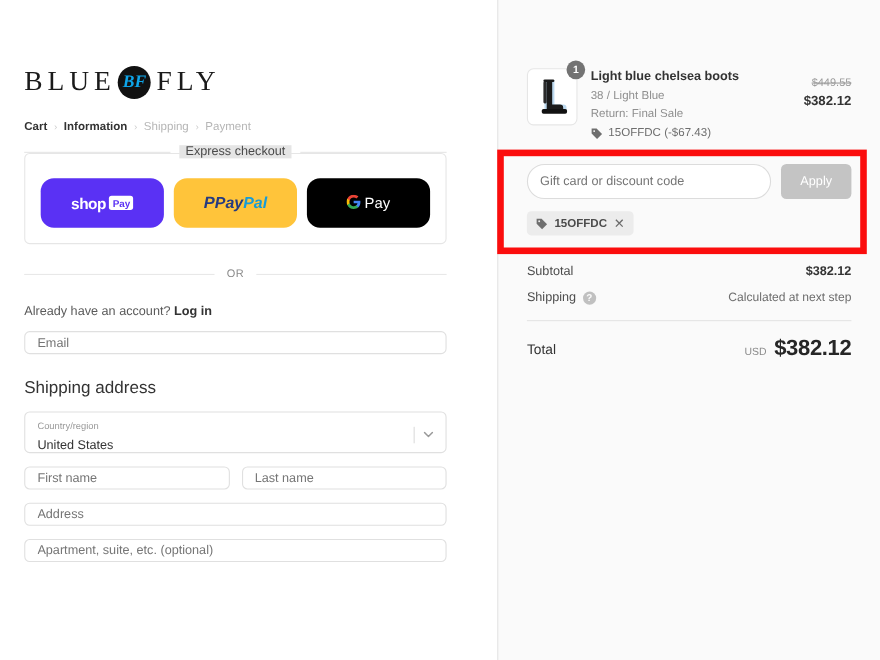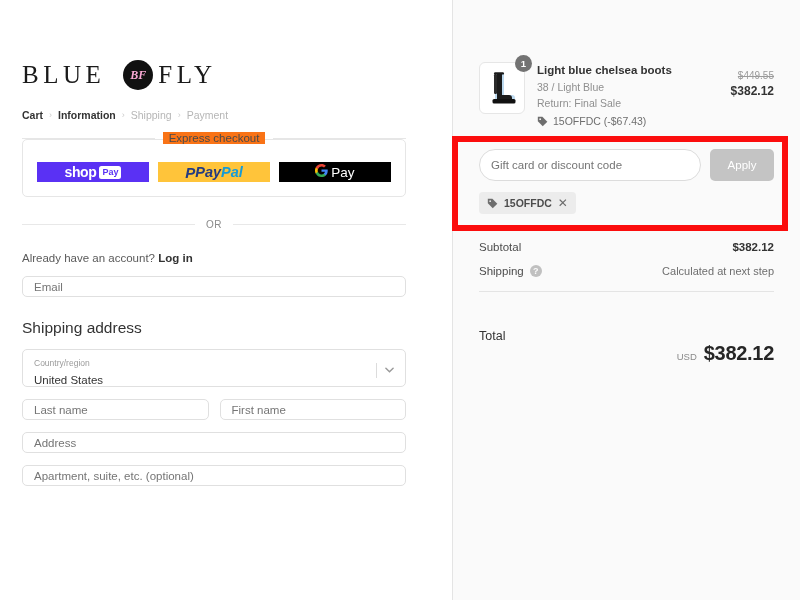--- a/index.html
+++ b/index.html
@@ -22,48 +22,48 @@
 
   
   .logo-row { display: flex; align-items: center; height: 34px; }
   .logo-text {
     font-family: "Liberation Serif", serif;
     font-size: 25px; letter-spacing: 4.5px;
     color: #1a1a1a; font-weight: 400;
   }
   .logo-badge {
     width: 30px; height: 30px; border-radius: 50%;
-    background: #111; color: #f9a8d4;
+    background: #111; color: #0ea5e9;
     display: inline-flex; align-items: center; justify-content: center;
     font-family: "Liberation Serif", serif;
-    font-size: 12px; font-weight: 700; font-style: italic;
-    margin: 0 5px 0 18px; letter-spacing: 0;
+    font-size: 16px; font-weight: 700; font-style: italic;
+    margin: 0 5px 0 2px; letter-spacing: 0;
   }
 
   
   .breadcrumb { display: flex; align-items: center; margin-top: 17px; font-size: 10.5px; }
   .crumb { font-weight: 700; color: #333333; }
   .crumb.muted { font-weight: 400; color: #b6b6b6; }
   .crumb-sep { color: #cccccc; margin: 0 6px; font-size: 9px; }
 
   
   .express-wrap { margin-top: 18px; position: relative; }
   .express-title-row {
     display: flex; align-items: center; gap: 8px;
     position: absolute; top: -7px; left: 0; right: 0;
   }
   .express-line { flex: 1; height: 1px; background: #e6e6e6; }
-  .express-title { font-size: 11.5px; color: #4a4a4a; background: #f97316; padding: 0 6px; }
+  .express-title { font-size: 11.5px; color: #4a4a4a; background: #e5e5e5; padding: 0 6px; }
   .express-box {
     border: 1px solid #e6e6e6; border-radius: 5px;
     padding: 22px 14px 14px 14px;
     display: flex; gap: 9px;
   }
   .pay-btn {
-    flex: 1; height: 20px; border-radius: 0;
+    flex: 1; height: 45px; border-radius: 12px;
     display: flex; align-items: center; justify-content: center;
     cursor: pointer; border: none;
   }
   .pay-shop { background: #5a31f4; }
   .pay-shop .sp-word {
     color: #fff; font-size: 14px; font-weight: 700; letter-spacing: -0.4px;
   }
   .pay-shop .sp-tag {
     background: #fff; color: #5a31f4; font-size: 9px; font-weight: 700;
     border-radius: 2.5px; padding: 1.5px 3px; margin-left: 3px;
@@ -192,21 +192,21 @@
   .help-icon {
     width: 12px; height: 12px; border-radius: 50%;
     background: #c0c0c0; color: #fafafa;
     font-size: 9px; font-weight: 700;
     display: flex; align-items: center; justify-content: center;
     cursor: pointer;
   }
   .tot-divider { height: 1px; background: #e4e4e4; margin: 14px 0; }
   .grand-row { display: flex; justify-content: space-between; align-items: center; }
   .grand-label { font-size: 12.5px; color: #333333; }
-  .grand-right { display: flex; align-items: baseline; gap: 7px; margin-top: 36px; }
+  .grand-right { display: flex; align-items: baseline; gap: 7px; }
   .grand-cur { font-size: 9.5px; color: #8a8a8a; font-weight: 400; }
   .grand-val { font-size: 20px; font-weight: 700; color: #262626; letter-spacing: -0.3px; }
 
   
   .annot {
     position: absolute; left: 452px; top: 136px;
     width: 336px; height: 95px;
     border: 6px solid #fb0d0d;
     pointer-events: none; z-index: 50;
   }
@@ -296,22 +296,22 @@
         </span>
         <span class="select-caret">
           <span class="caret-div"></span>
           <svg width="9" height="6" viewBox="0 0 10 6" aria-hidden="true">
             <path d="M1 1l4 4 4-4" fill="none" stroke="#9a9a9a" stroke-width="1.6" stroke-linecap="round"></path>
           </svg>
         </span>
       </div>
 
       <div class="field-row">
+        <input class="field" type="text" placeholder="First name" style="">
         <input class="field" type="text" placeholder="Last name" style="">
-        <input class="field" type="text" placeholder="First name" style="">
       </div>
 
       <input class="field" type="text" placeholder="Address" style="">
 
       <input class="field" type="text" placeholder="Apartment, suite, etc. (optional)" style="">
 
     </div>
   </div>
 
   <div class="right-col">

